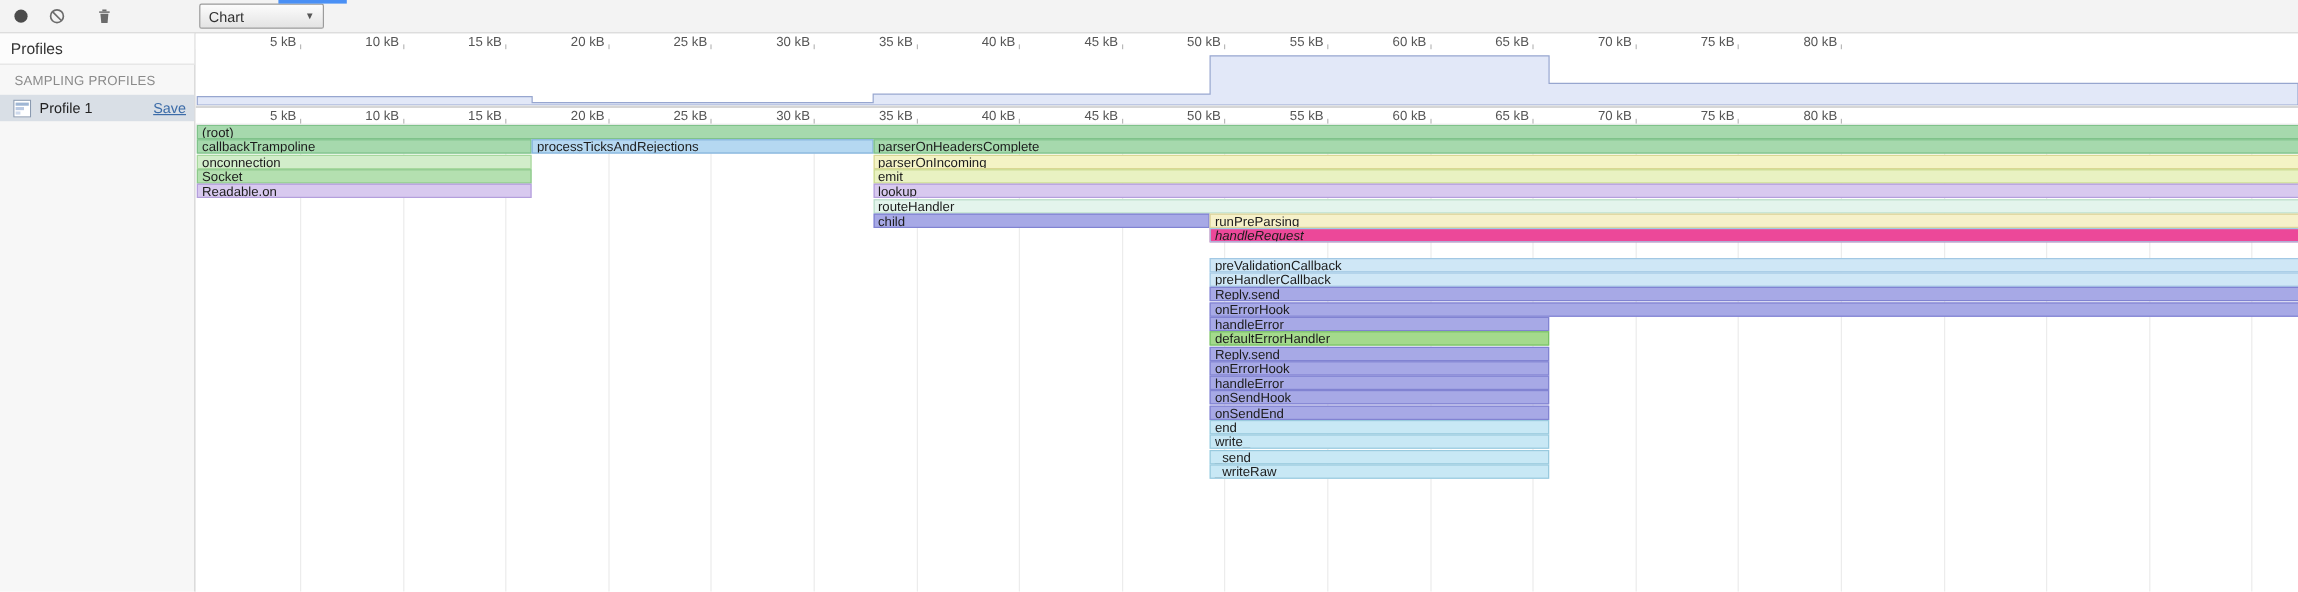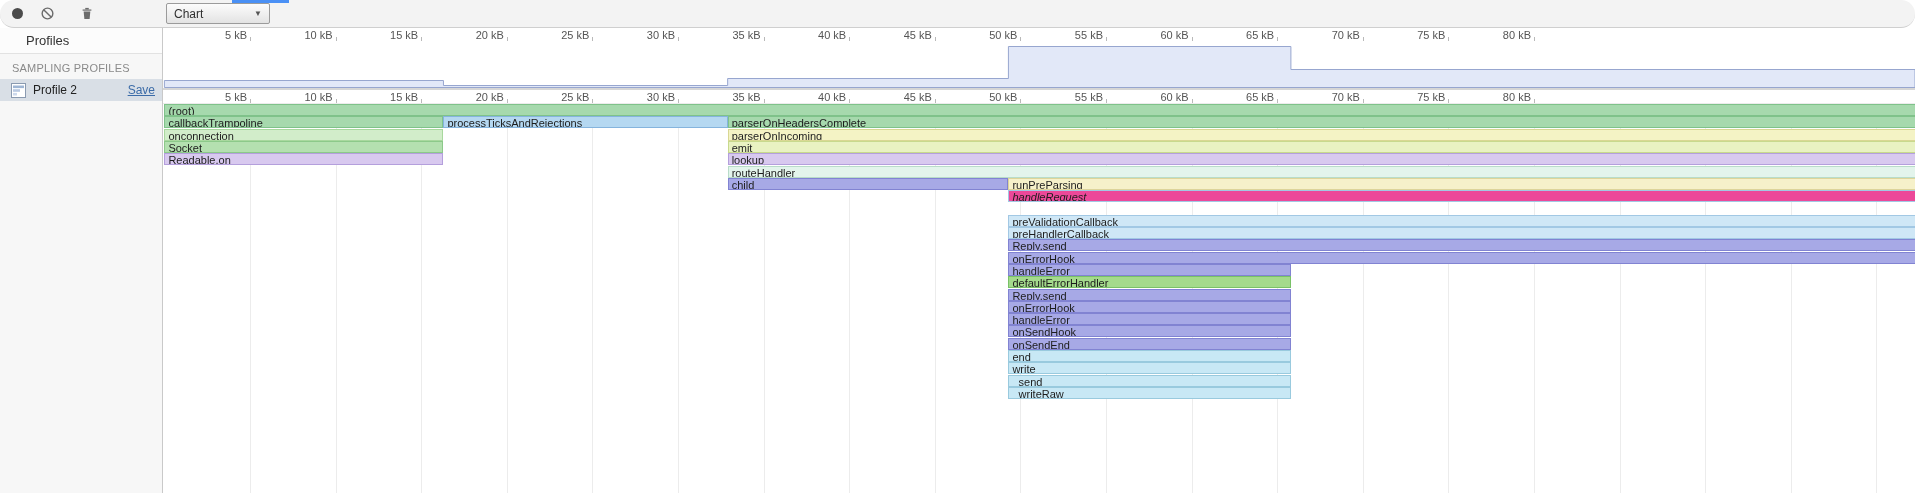--- a/index.html
+++ b/index.html
@@ -4,42 +4,42 @@
 <style>
   html,body{margin:0;padding:0;}
   body{
     width:1915px;height:493px;position:relative;overflow:hidden;
     background:#ffffff;font-family:"Liberation Sans",sans-serif;
   }
   
   .toolbar{
     position:absolute;left:0;top:0;width:1915px;height:27px;
     background:#f3f3f3;border-bottom:1px solid #cfcfcf;
-    display:flex;align-items:center;border-radius:14px;
+    display:flex;align-items:center;
   }
   .tb-btn{width:22px;height:22px;display:flex;align-items:center;justify-content:center;cursor:pointer;}
   .tb-btn.record{margin-left:6px;}
   .tb-btn.clear{margin-left:8px;}
   .tb-btn.trash{margin-left:18px;}
   .record-dot{width:11px;height:11px;border-radius:50%;background:#4b4b4b;}
   .tab-indicator{position:absolute;left:232px;top:0;width:57px;height:3px;background:#4a90f5;}
   .chart-select{
     position:absolute;left:166px;top:3px;width:104px;height:21px;
     background:linear-gradient(#fcfcfc,#e3e3e3);
     border:1px solid #9b9b9b;border-radius:2px;box-sizing:border-box;
     display:flex;align-items:center;justify-content:space-between;
     padding:0 7px;font-size:12px;color:#303030;cursor:pointer;
   }
   .chart-select .arrow{font-size:8px;color:#555;}
   
   .sidebar{
     position:absolute;left:0;top:28px;width:162px;height:465px;
     background:#f7f7f7;border-right:1px solid #c9c9c9;
   }
-  .sb-title{height:25px;line-height:25px;padding-left:26px;font-size:13px;color:#333;border-bottom:1px solid #e2e2e2;background:#fcfcfc;}
+  .sb-title{height:25px;line-height:25px;padding-left:9px;font-size:13px;color:#333;border-bottom:1px solid #e2e2e2;background:#fcfcfc;}
   .sb-section{padding:8px 0 5px 12px;font-size:11px;color:#8a8a8a;letter-spacing:.2px;}
   .profile-item{
     height:22px;background:#d9dfe6;display:flex;align-items:center;
     padding:0 7px;cursor:pointer;
   }
   .p-icon{display:flex;margin-left:4px;}
   .p-name{margin-left:7px;font-size:12px;color:#222;}
   .save{margin-left:auto;font-size:12px;color:#3c6ca8;text-decoration:underline;cursor:pointer;}
   
   .main{position:absolute;left:163px;top:28px;width:1752px;height:465px;overflow:hidden;background:#fff;}
@@ -91,21 +91,21 @@
   <div class="sb-section">SAMPLING PROFILES</div>
   <div class="profile-item">
     <span class="p-icon">
       <svg width="15" height="15" viewBox="0 0 15 15">
         <rect x="0.5" y="0.5" width="14" height="14" fill="#ffffff" stroke="#8a9ab0"></rect>
         <rect x="2" y="2.5" width="11" height="2.6" fill="#9fb6d4"></rect>
         <rect x="2" y="6.2" width="7" height="2.6" fill="#b9c9e2"></rect>
         <rect x="2" y="9.9" width="4" height="2.6" fill="#cdd9ec"></rect>
       </svg>
     </span>
-    <span class="p-name">Profile 2</span>
+    <span class="p-name">Profile 1</span>
     <a class="save">Save</a>
   </div>
 </div>
 
 <div class="main">
   <div class="ruler top" id="ruler-top">
       <div class="tick-label" style="left: 24px;">5 kB</div>
       <div class="tick-mark" style="left: 87px;"></div>
       <div class="tick-label" style="left: 109.6px;">10 kB</div>
       <div class="tick-mark" style="left: 172.6px;"></div>

